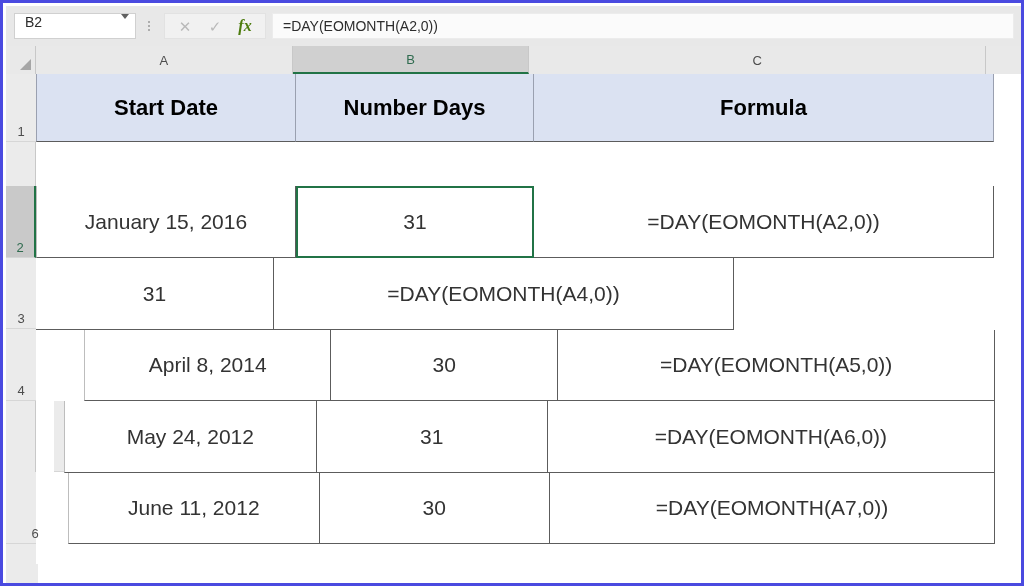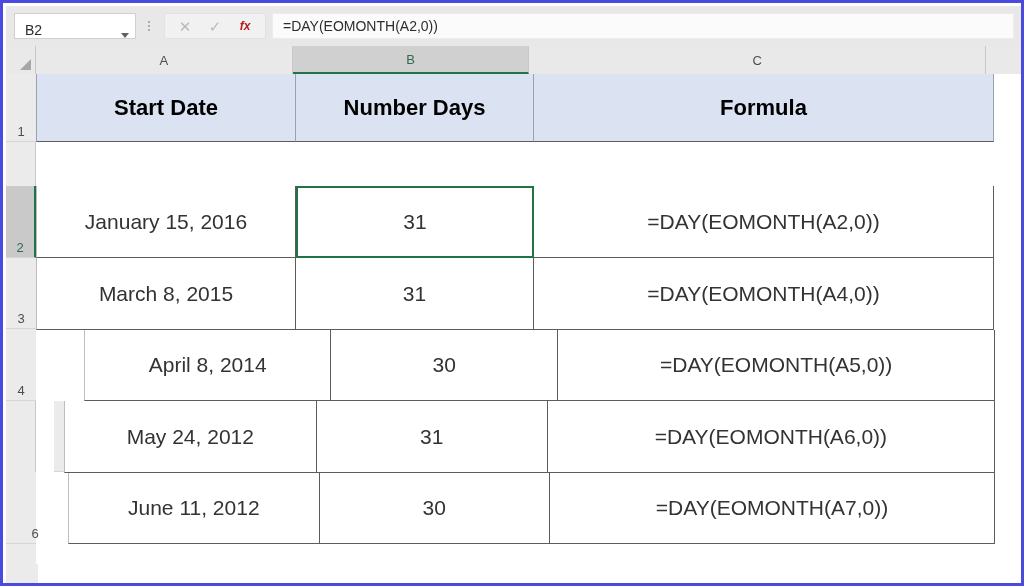--- a/index.html
+++ b/index.html
@@ -33,21 +33,21 @@
     align-items: center;
   }
   .name-box {
     margin-left: 8px;
     width: 122px;
     height: 26px;
     background: #ffffff;
     border: 1px solid #d0d0d0;
     box-sizing: border-box;
     display: flex;
-    align-items: flex-end;
+    align-items: flex-start;
     justify-content: space-between;
     padding: 0 6px 0 10px;
     font-size: 14px;
     color: #333333;
   }
   .name-box-value { color: #2b2b2b; }
   .caret-down {
     width: 0; height: 0;
     border-left: 4px solid transparent;
     border-right: 4px solid transparent;
@@ -83,24 +83,24 @@
   .fbtn {
     width: 28px; height: 22px;
     display: flex;
     align-items: center;
     justify-content: center;
     font-size: 15px;
     color: #b9b9b9;
     line-height: 1;
   }
   .fbtn.fx {
-    color: #b91c1c;
+    color: #4d7c0f;
     font-style: italic;
-    font-family: Liberation Sans, sans-serif;
-    font-size: 12px;
+    font-family: Liberation Serif, serif;
+    font-size: 16px;
     font-weight: bold;
   }
   .formula-input {
     margin-left: 6px;
     flex: 1;
     height: 26px;
     margin-right: 10px;
     background: #fbfbfb;
     border: 1px solid #ececec;
     box-sizing: border-box;
@@ -318,21 +318,20 @@
 
         <div class="grid-row data-row row-h2">
           <div class="cell c-a">January 15, 2016</div>
           <div class="cell c-b selected">31</div>
           <div class="cell c-c">=DAY(EOMONTH(A2,0))</div>
           <div class="cell pad"></div>
         </div>
 
 
         <div class="grid-row data-row row-h4">
-          <div class="cell c-a">March 8, 2015</div>
           <div class="cell c-b">31</div>
           <div class="cell c-c">=DAY(EOMONTH(A4,0))</div>
           <div class="cell pad"></div>
         </div>
 
         <div class="grid-row data-row row-h5">
           <div class="cell c-a">April 8, 2014</div>
           <div class="cell c-b">30</div>
           <div class="cell c-c">=DAY(EOMONTH(A5,0))</div>
           <div class="cell pad"></div>

